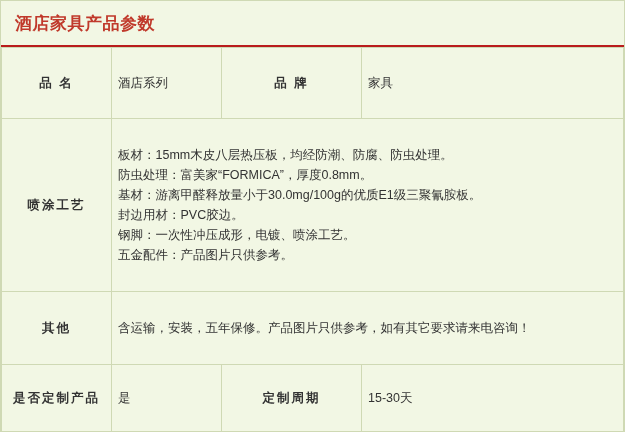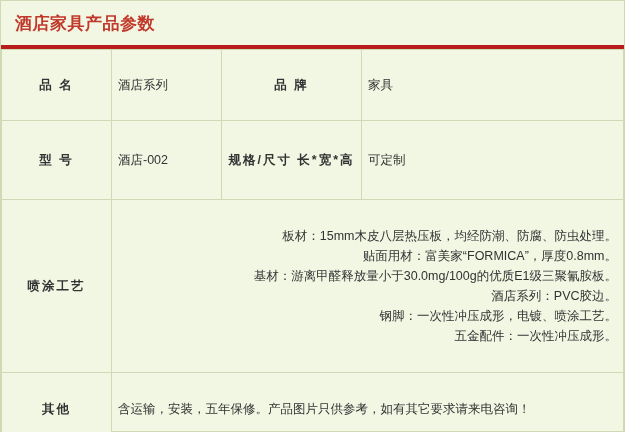--- a/index.html
+++ b/index.html
@@ -21,21 +21,21 @@
     display: flex;
     flex-direction: column;
   }
   .title-bar {
     height: 44px;
     flex: 0 0 44px;
     display: flex;
     align-items: center;
     padding-left: 14px;
     background: #f2f7e4;
-    border-bottom: 4px solid #b91c1c;
+    border-bottom: 2px solid #b91c1c;
   }
   .title-bar .title {
     color: #c0392b;
     font-size: 17px;
     font-weight: bold;
     letter-spacing: 0.5px;
   }
   table.spec-table {
     width: 100%;
     border-collapse: collapse;
@@ -53,21 +53,21 @@
     text-align: center;
     font-weight: bold;
     color: #2f4f1f;
     letter-spacing: 2px;
     width: 110px;
     background: #f2f7e4;
   }
   td.val-center {
   }
   td.val-left {
-    text-align: right;
+    text-align: left;
     padding-left: 18px;
     line-height: 20px;
   }
   .material-lines div {
     white-space: nowrap;
   }
   .row-h-small td { height: 38px; }
   .row-h-mid td { height: 46px; }
   .row-h-feature td { height: 56px; }
   .row-h-material td { height: 140px; }
@@ -94,36 +94,30 @@
         <col class="c3">
         <col class="c4">
     </colgroup>
     <tbody>
       <tr class="row-h-small">
         <td class="label">品  名</td>
         <td class="val-center">酒店系列</td>
         <td class="label">品  牌</td>
         <td class="val-center">家具</td>
       </tr>
-      <tr class="row-h-mid">
-        <td class="label">型  号</td>
-        <td class="val-center">酒店-002</td>
-        <td class="label">规格/尺寸 长*宽*高</td>
-        <td class="val-center">可定制</td>
-      </tr>
       <tr class="row-h-material">
         <td class="label">喷涂工艺</td>
         <td class="val-left" colspan="3">
           <div class="material-lines">
             <div>板材：15mm木皮八层热压板，均经防潮、防腐、防虫处理。</div>
-            <div>贴面用材：富美家“FORMICA”，厚度0.8mm。</div>
+            <div>防虫处理：富美家“FORMICA”，厚度0.8mm。</div>
             <div>基材：游离甲醛释放量小于30.0mg/100g的优质E1级三聚氰胺板。</div>
-            <div>酒店系列：PVC胶边。</div>
+            <div>封边用材：PVC胶边。</div>
             <div>钢脚：一次性冲压成形，电镀、喷涂工艺。</div>
-            <div>五金配件：一次性冲压成形。</div>
+            <div>五金配件：产品图片只供参考。</div>
           </div>
         </td>
       </tr>
       <tr class="row-h-other">
         <td class="label">其他</td>
         <td class="val-center" colspan="3">含运输，安装，五年保修。产品图片只供参考，如有其它要求请来电咨询！</td>
       </tr>
       <tr class="row-h-custom">
         <td class="label">是否定制产品</td>
         <td class="val-center">是</td>

